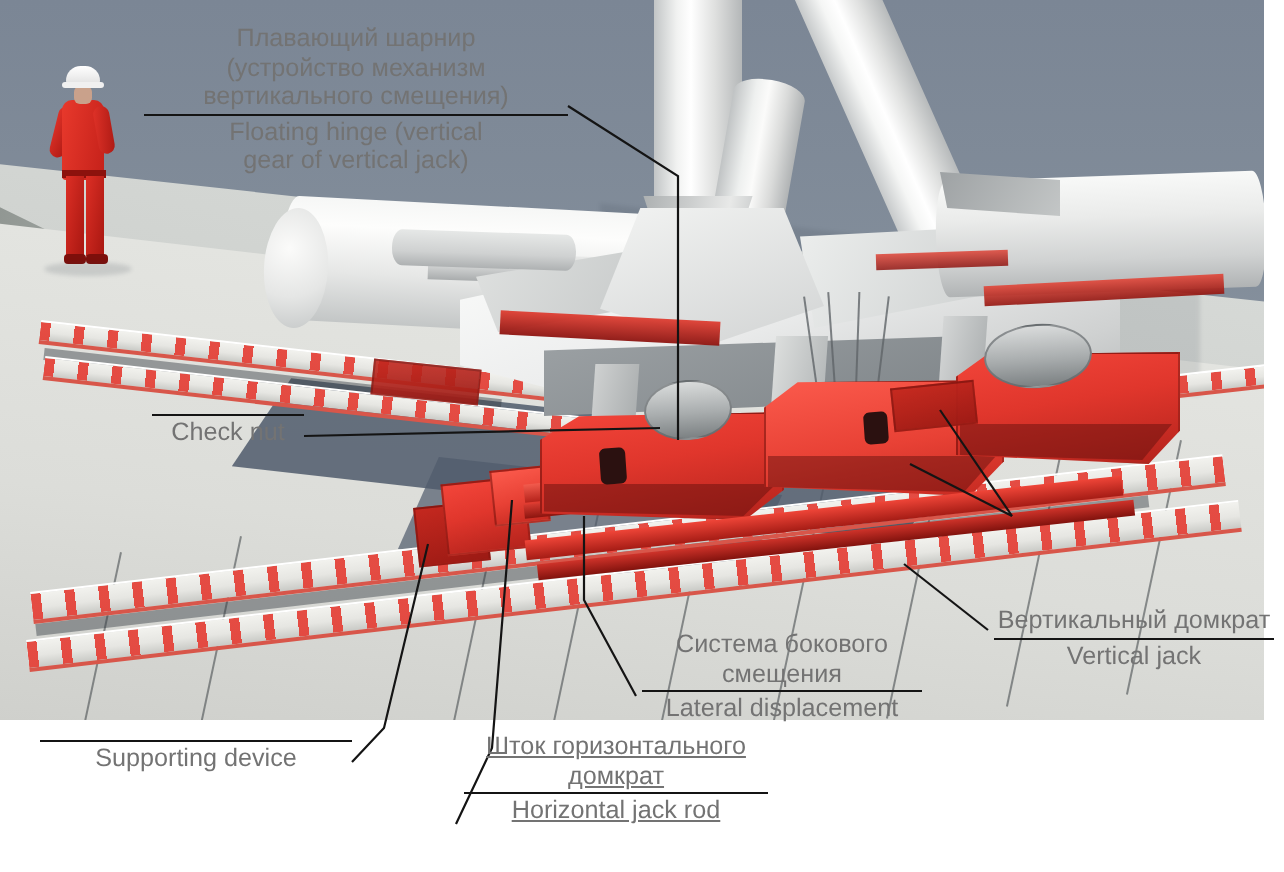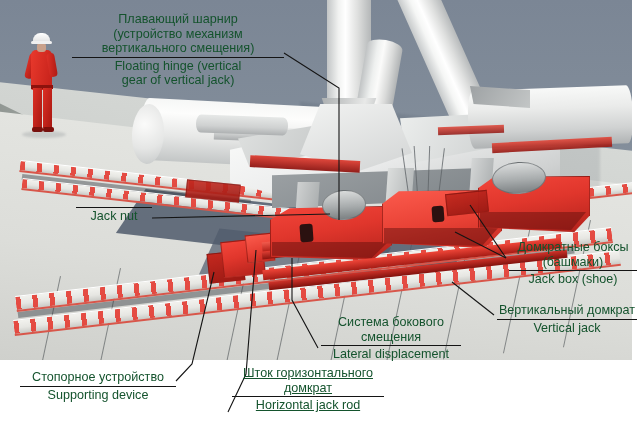--- a/index.html
+++ b/index.html
@@ -164,21 +164,21 @@
     width:9px;height:40px;left:17px;top:55px;
     background:linear-gradient(100deg,#dd2f25 0%,#a81711 100%);
   }
   .bootL{width:11px;height:5px;left:6px;top:94px;background:#7d0f0b;border-radius:2px;}
   .bootR{width:11px;height:5px;left:17px;top:94px;background:#7d0f0b;border-radius:2px;}
   .belt{width:22px;height:4px;left:5px;top:52px;background:#8c120d;}
 
   
   .label{
     position:absolute;
-    color:#14532d;
+    color:#737373;
     line-height:1.16;
     white-space:nowrap;
     pointer-events:auto;
   }
   .label .ru{
     font-size:12.6px;
     padding-bottom:1px;
   }
   .label .rule{
     height:1px;background:#141414;width:100%;
@@ -388,49 +388,40 @@
     </div>
     <div class="rule"></div>
     <div class="en">
       <div>Floating hinge (vertical</div>
       <div>gear of vertical jack)</div>
     </div>
   </div>
 
   <div class="label c" style="left:76px;top:207px;width:76px;">
     <div class="rule"></div>
-    <div class="en">Jack nut</div>
-  </div>
-
-  <div class="label c" style="left:509px;top:240px;width:128px;">
-    <div class="ru">
-      <div>Домкратные боксы</div>
-      <div>(башмаки)</div>
-    </div>
-    <div class="rule"></div>
-    <div class="en">Jack box (shoe)</div>
-  </div>
+    <div class="en">Check nut</div>
+  </div>
+
 
   <div class="label c" style="left:497px;top:303px;width:140px;">
     <div class="ru">Вертикальный домкрат</div>
     <div class="rule"></div>
     <div class="en">Vertical jack</div>
   </div>
 
   <div class="label c" style="left:321px;top:315px;width:140px;">
     <div class="ru">
       <div>Система бокового</div>
       <div>смещения</div>
     </div>
     <div class="rule"></div>
     <div class="en">Lateral displacement</div>
   </div>
 
   <div class="label c" style="left:20px;top:370px;width:156px;">
-    <div class="ru">Стопорное устройство</div>
     <div class="rule"></div>
     <div class="en">Supporting device</div>
   </div>
 
   <div class="label c" style="left:232px;top:366px;width:152px;text-decoration:underline;">
     <div class="ru">
       <div>Шток горизонтального</div>
       <div>домкрат</div>
     </div>
     <div class="rule"></div>

